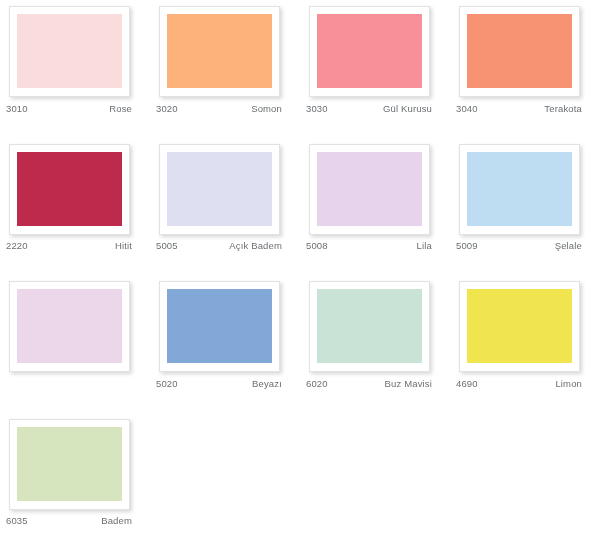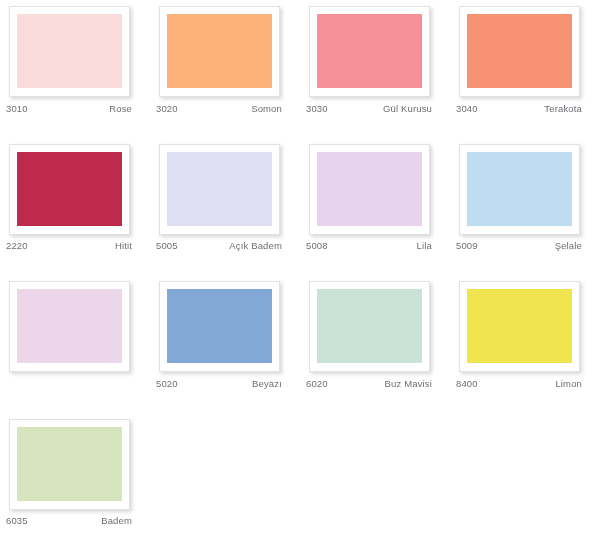--- a/index.html
+++ b/index.html
@@ -170,21 +170,21 @@
       <div class="swatch-meta">
         <span class="swatch-code">6020</span>
         <span class="swatch-name">Buz Mavisi</span>
       </div>
     </div>
     <div class="swatch-cell">
       <div class="swatch-card">
         <div class="swatch-color" style="background: rgb(241, 229, 79);"></div>
       </div>
       <div class="swatch-meta">
-        <span class="swatch-code">8400</span>
+        <span class="swatch-code">4690</span>
         <span class="swatch-name">Limon</span>
       </div>
     </div>
     <div class="swatch-cell">
       <div class="swatch-card">
         <div class="swatch-color" style="background: rgb(214, 229, 189);"></div>
       </div>
       <div class="swatch-meta">
         <span class="swatch-code">6035</span>
         <span class="swatch-name">Badem</span>

